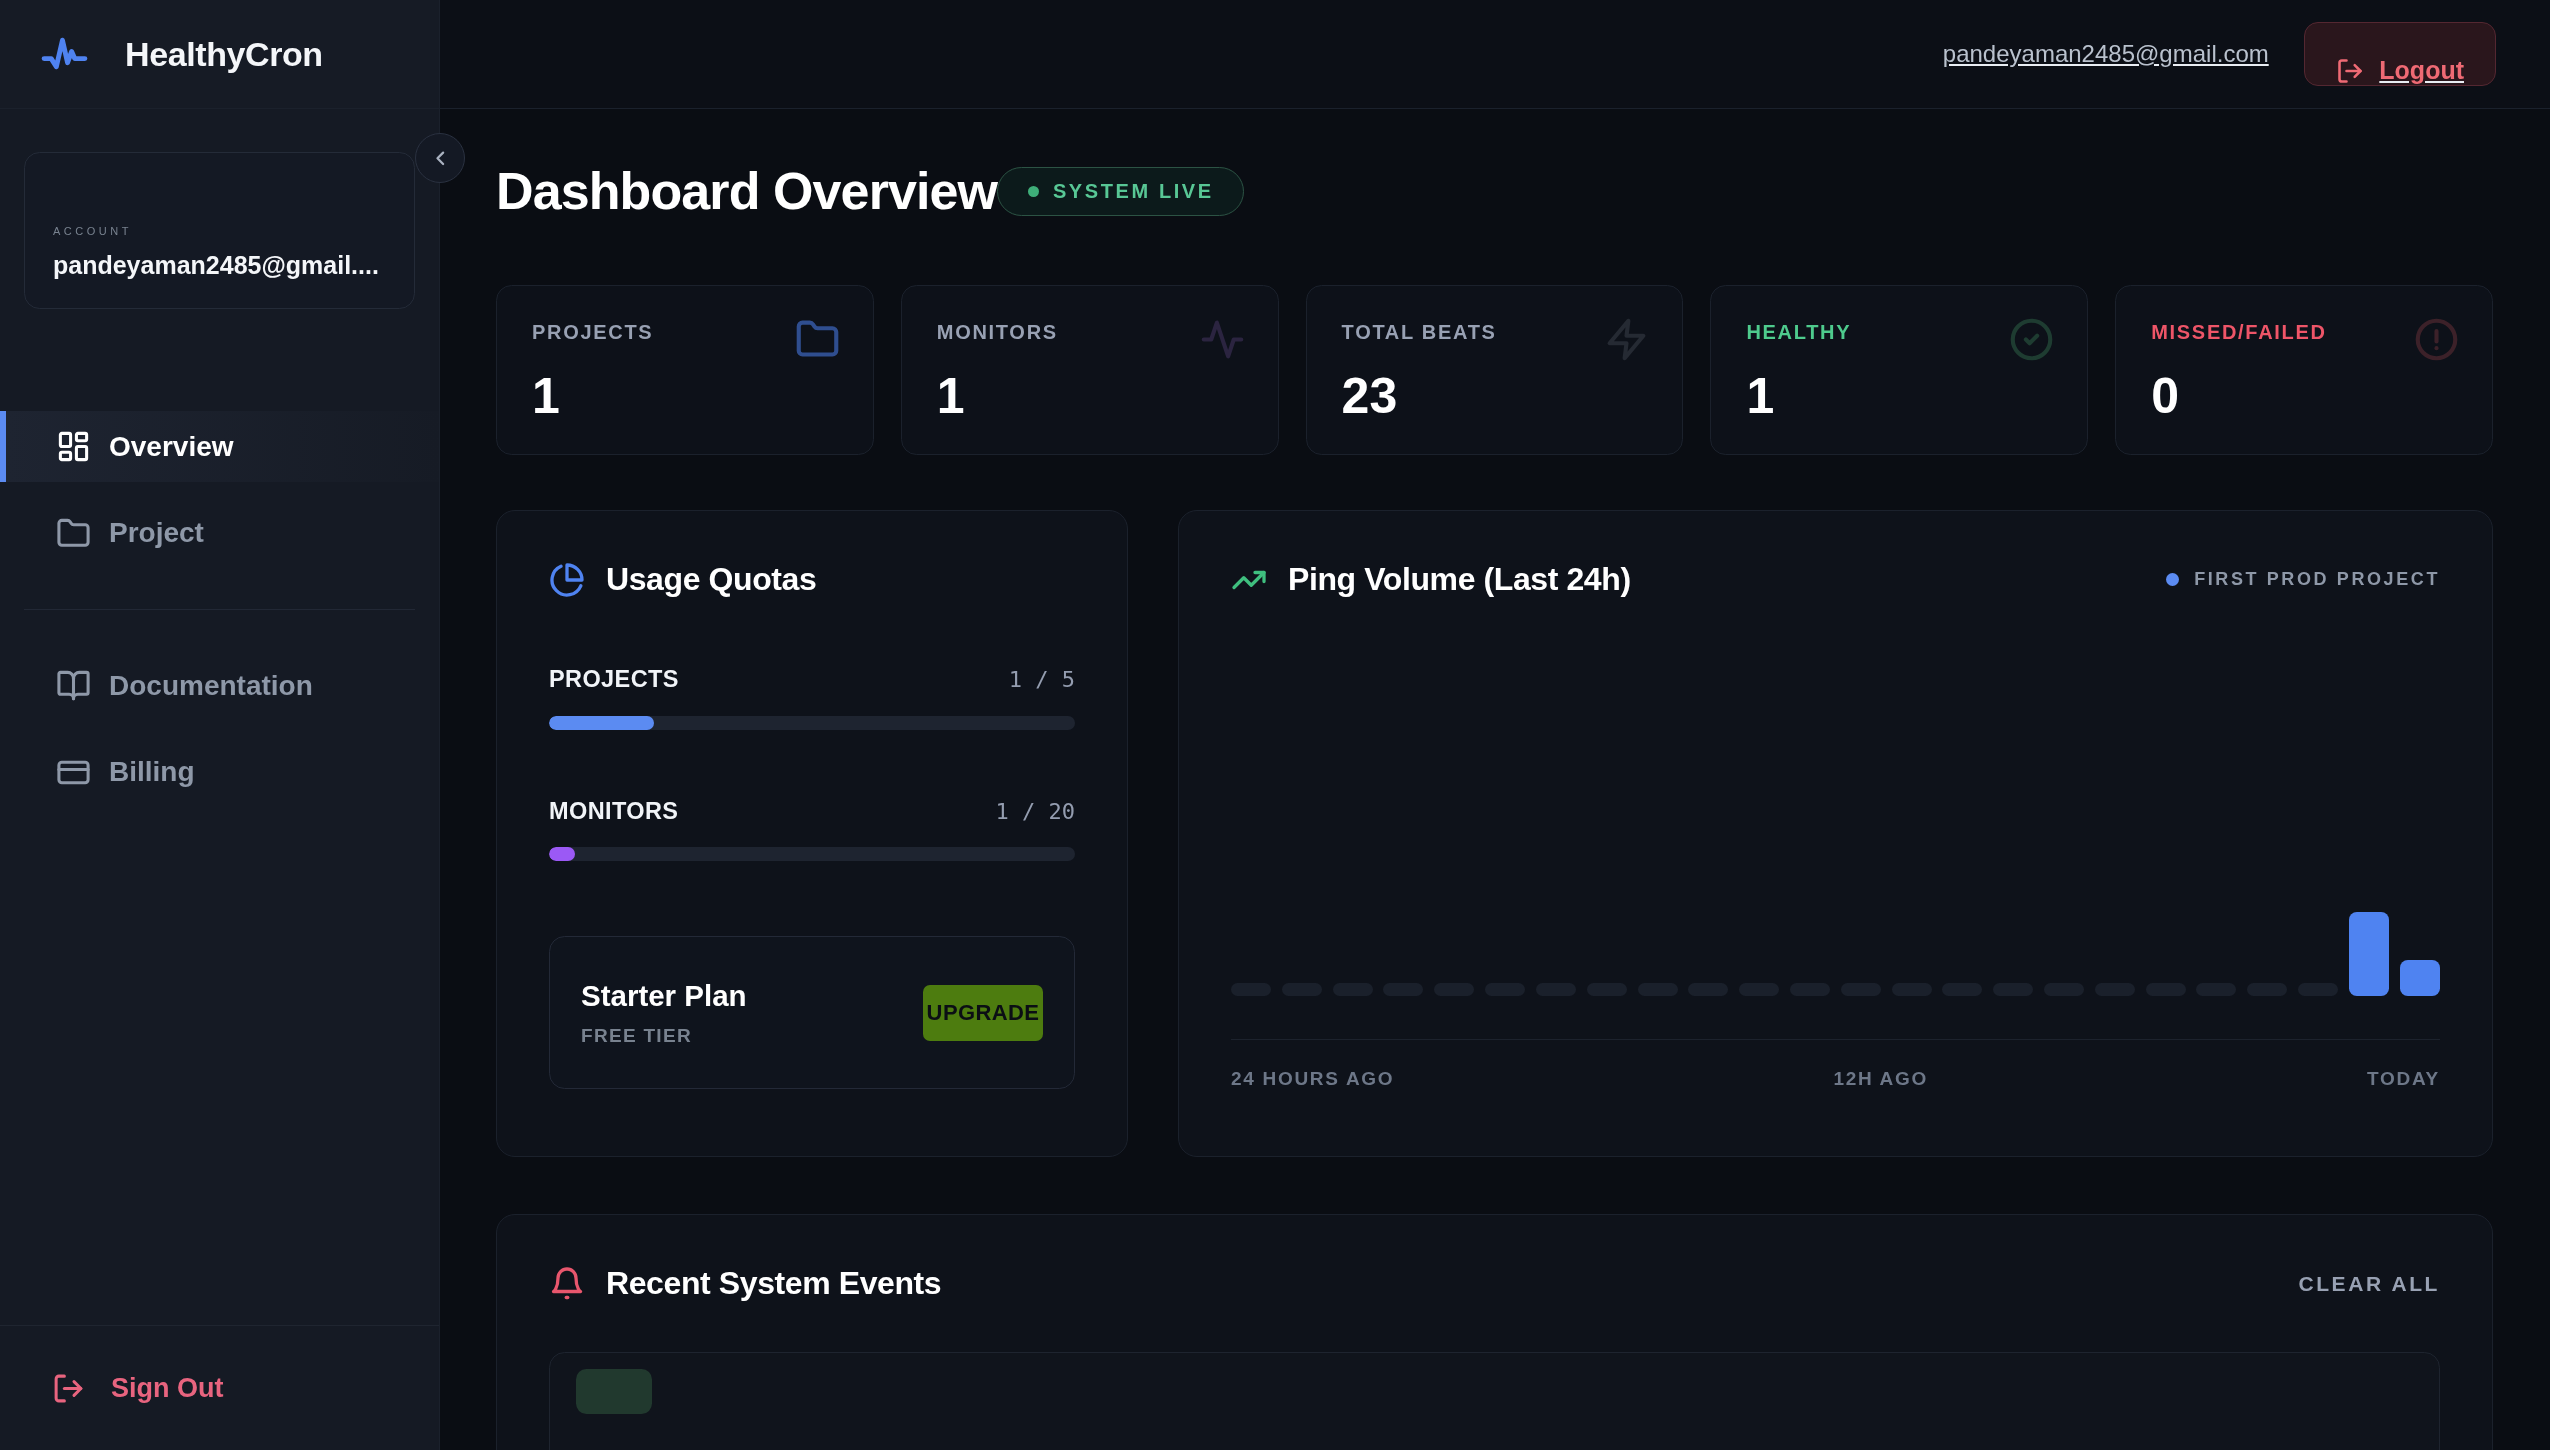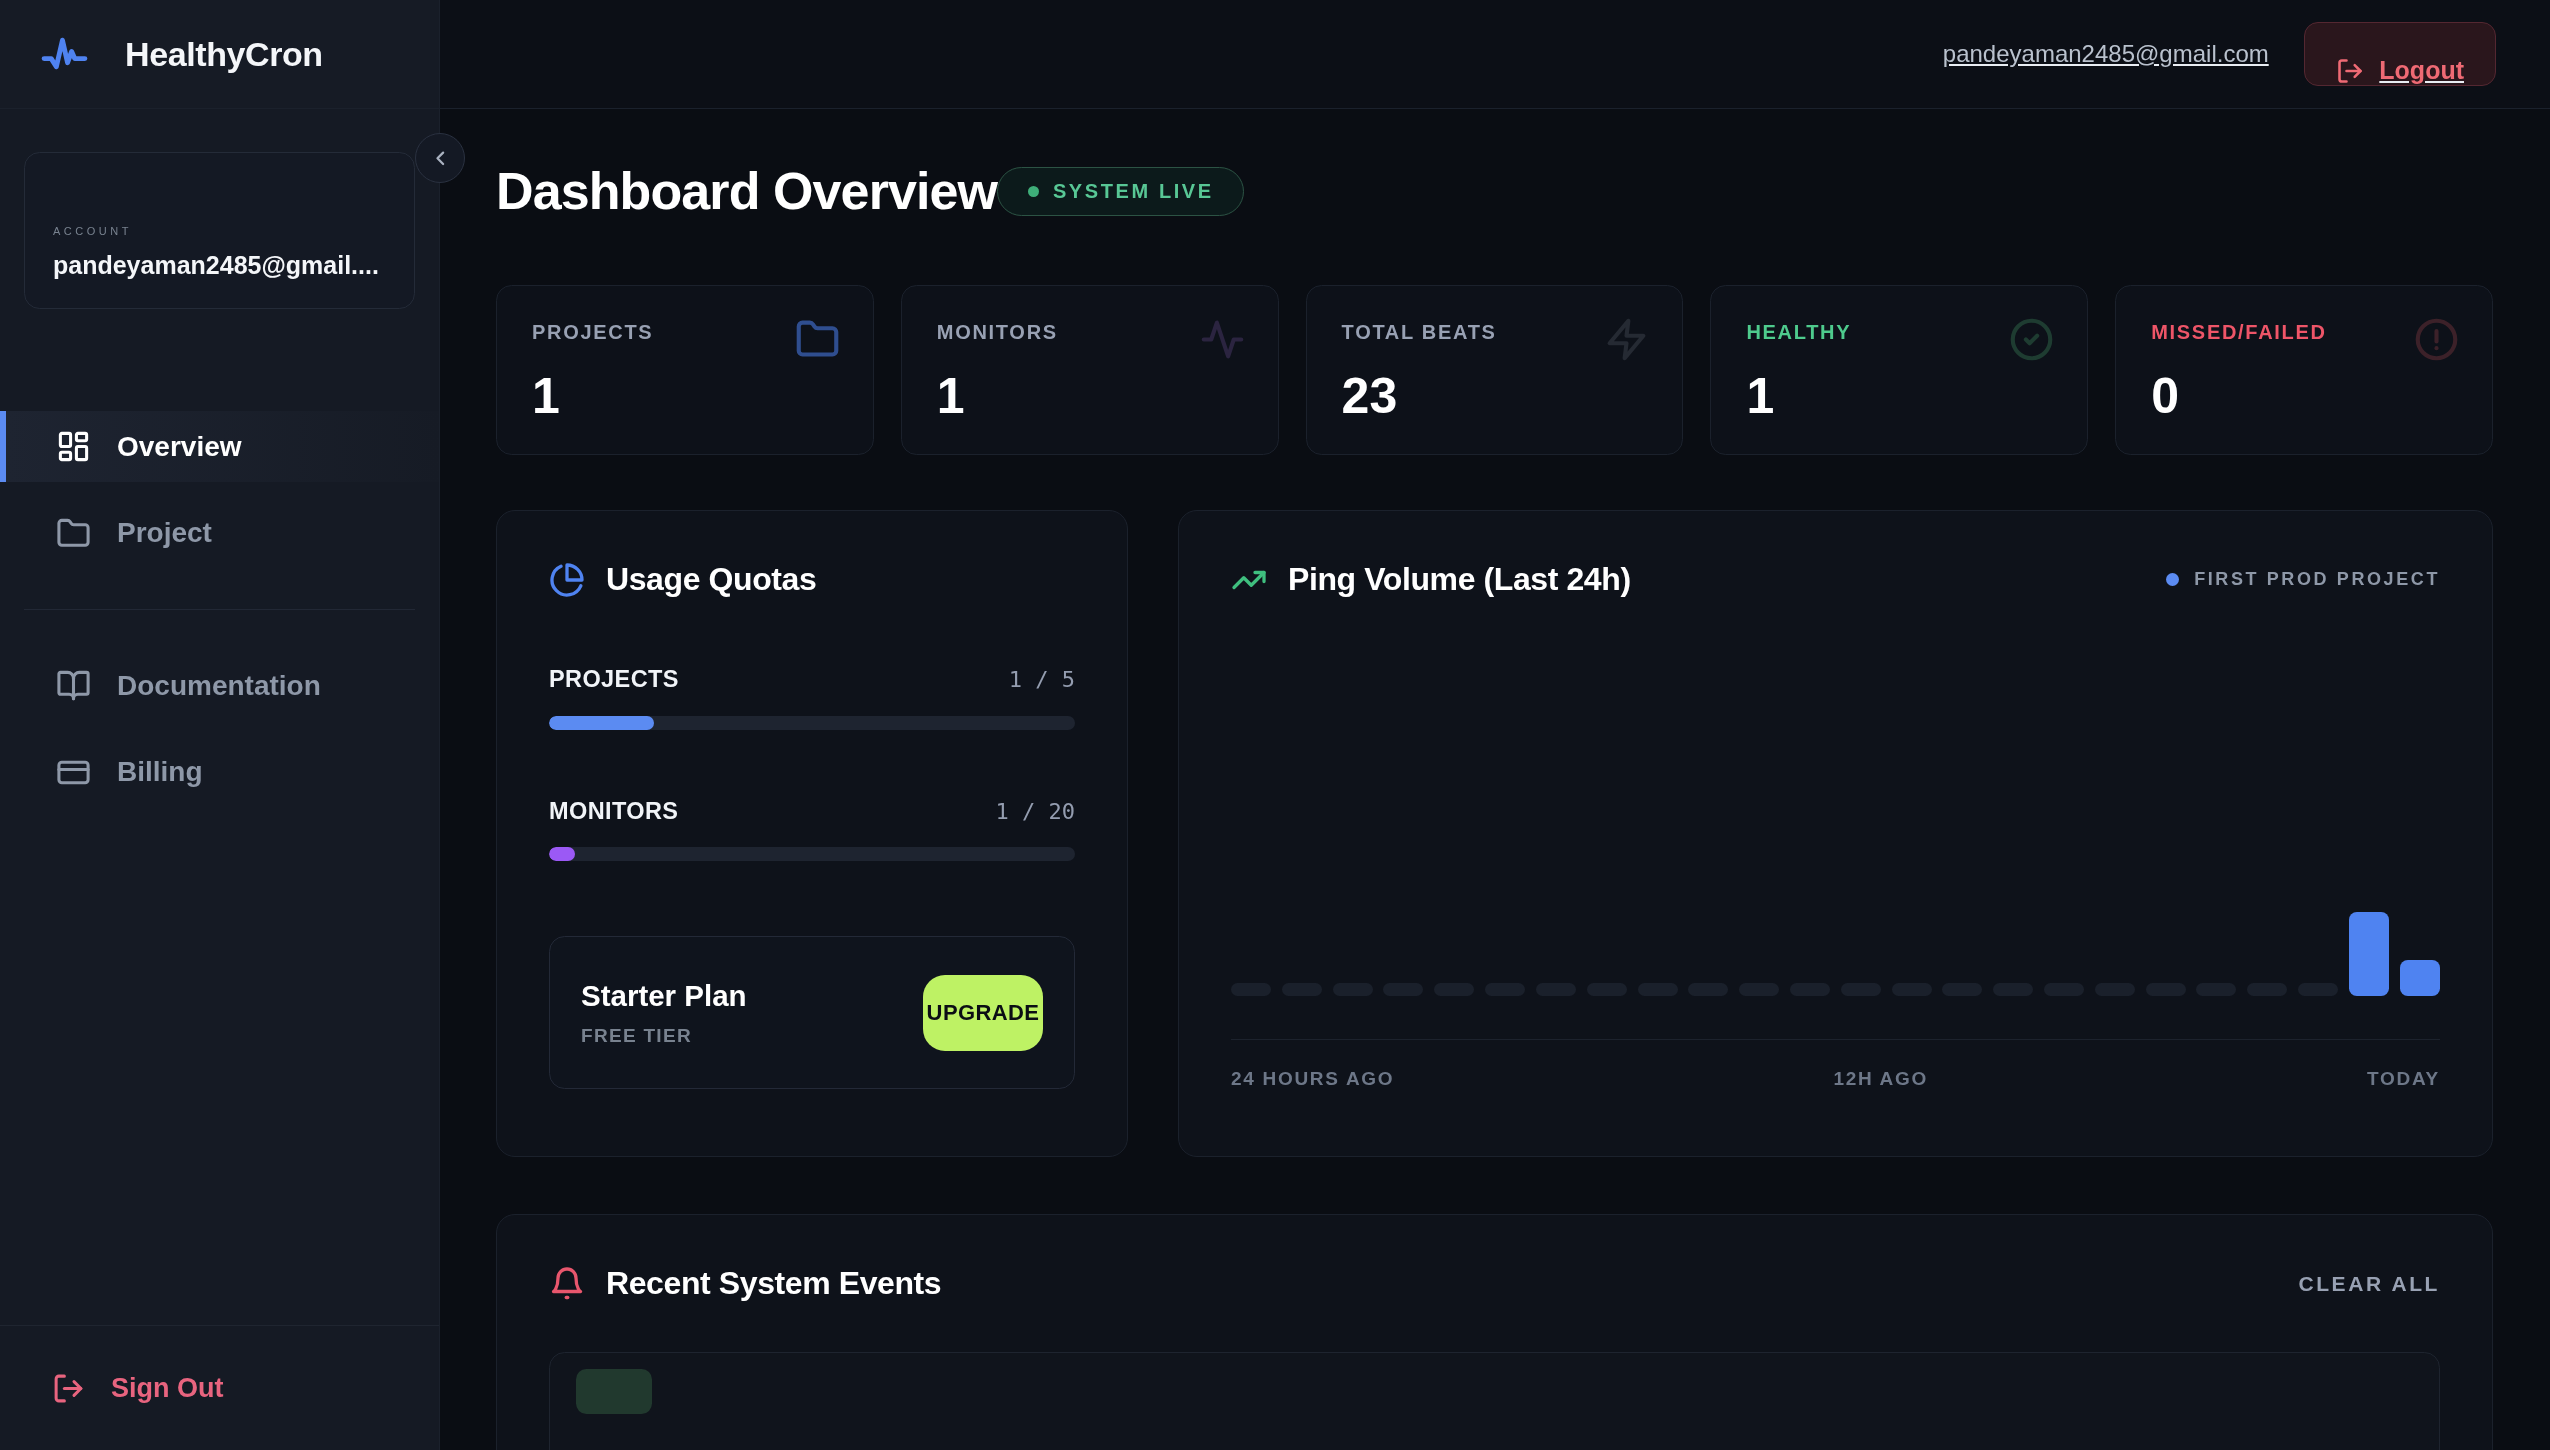--- a/index.html
+++ b/index.html
@@ -22,21 +22,21 @@
   
   .layout { display:flex; height:1341px; }
   .sidebar { width:440px; flex:none; background:#151a24; border-right:1.7px solid #1b212c; position:relative; padding-top:43px; }
   .collapse-btn { position:absolute; top:24px; right:-26px; width:50px; height:50px; border-radius:50%;
     background:#141924; border:1.7px solid #2a3140; color:#aab2c0; font-size:22.6px; display:flex; align-items:center;
     justify-content:center; cursor:pointer; z-index:5; }
   .account-card { margin:0 24px; border:1.7px solid #242b38; border-radius:15.6px; padding:24px 28px 28px; background:#141924; }
   .account-label { font-size:11px; font-weight:normal; letter-spacing:3.5px; color:#78828f;margin-top:48px; }
   .account-email { margin-top:14px; font-size:25px; font-weight:bold; color:#f4f6f9; white-space:nowrap; overflow:hidden; }
   .nav { margin-top:102px; display:flex; flex-direction:column; }
-  .nav-item { display:flex; align-items:center; gap:26px; height:71px; padding-left:50px; color:#8e98a8;
+  .nav-item { display:flex; align-items:center; gap:18px; height:71px; padding-left:50px; color:#8e98a8;
     font-size:28px; font-weight:600; cursor:pointer; border-left:6px solid transparent; }
   .nav-item + .nav-item { margin-top:15.6px; }
   .nav-item.active { background:linear-gradient(90deg,#1e2431,#161b25); border-left-color:#5b8bf2; color:#ffffff; font-weight:bold; }
   .nav-item .nicon { display:flex; }
   .nav-divider { height:1.7px; background:#222835; margin:40px 24px; }
   .sidebar-footer { position:absolute; left:0; right:0; bottom:0; height:125px; border-top:1.7px solid #1f2530; display:flex; align-items:center; padding-left:52px; }
   .signout { display:flex; align-items:center; gap:26px; color:#e8647f; font-size:27px; font-weight:bold; cursor:pointer; background:none; border:none; font-family:inherit; }
   
   .main { flex:1; padding:52px 57px 0 56px; overflow:hidden; }
   .page-head { display:flex; justify-content:flex-start; align-items:flex-end; }
@@ -67,21 +67,21 @@
   .quota-row { margin-top:68px; }
   .quota-top { display:flex; justify-content:space-between; align-items:baseline; }
   .quota-label { font-size:23.5px; font-weight:bold; color:#f1f4f8; letter-spacing:0.4px; }
   .quota-counter { font-size:22px; color:#949db0; font-family:"DejaVu Sans Mono", monospace; }
   .quota-track { margin-top:22.6px; height:14px; border-radius:8.7px; background:#1e2430; overflow:hidden; }
   .quota-fill { height:100%; border-radius:8.7px; }
   .plan-card { margin-top:75px; border:1.7px solid #232937; border-radius:15.6px; height:153px; padding:0 31px;
     display:flex; align-items:center; justify-content:space-between; background:#0f141d; }
   .plan-name { font-size:29.5px; font-weight:bold; color:#ffffff; }
   .plan-tier { margin-top:12px; font-size:19px; font-weight:bold; letter-spacing:1.3px; color:#78828f; }
-  .upgrade-btn { width:120px; height:76px; border-radius:22px; background:#bef264; color:#0b0e14; border:none;
+  .upgrade-btn { width:120px; height:56px; border-radius:7px; background:#4d7c0f; color:#0b0e14; border:none;
     font-size:22px; font-weight:bold; letter-spacing:0.4px; cursor:pointer; font-family:inherit; }
   
   .chart-slots { display:flex; align-items:flex-end; justify-content:space-between; height:398px; margin-top:0; }
   .chart-slots .dash { width:40px; height:13px; border-radius:7px; background:#1a202b; }
   .chart-slots .bar { width:40px; border-radius:7.8px; background:#4f83f1; }
   .chart-axis { margin-top:43px; border-top:1.7px solid #1c222d; }
   .chart-xlabels { margin-top:28px; display:flex; justify-content:space-between; }
   .chart-xlabels span { font-size:19px; font-weight:bold; letter-spacing:1.7px; color:#6d7788; }
   
   .events-panel { margin-top:57px; padding:50px 52px; height:356px; }

